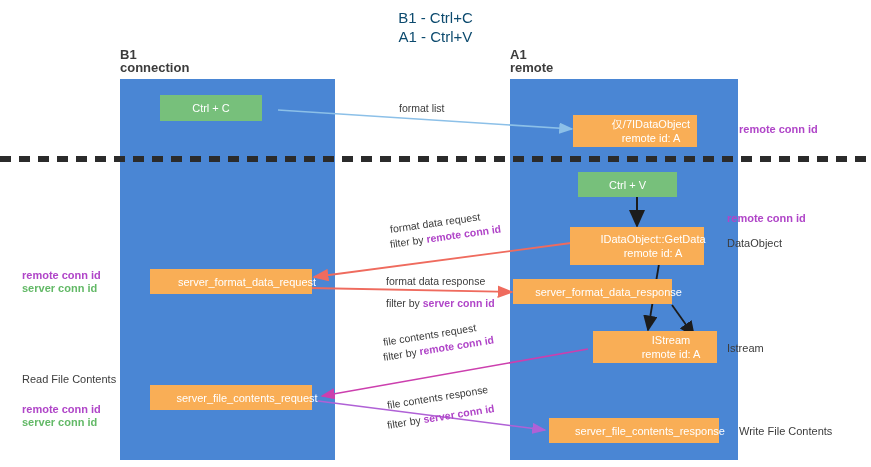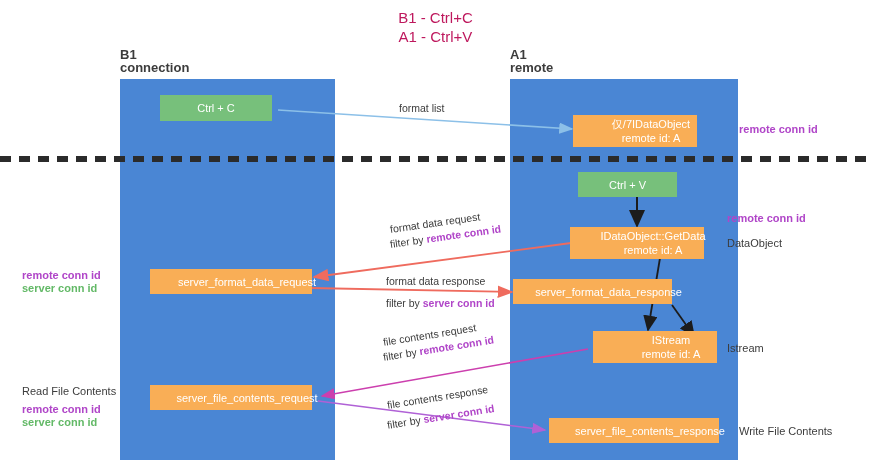--- a/index.html
+++ b/index.html
@@ -10,21 +10,21 @@
     color:#3c3c3c;
     position:relative;
     overflow:hidden;
   }
   .stage{position:absolute;left:0;top:0;width:871px;height:467px;}
   .abs{position:absolute;}
 
   
   .title{
     width:100%;text-align:center;top:8px;left:0;
-    font-size:15px;line-height:19px;color:#be185d;
+    font-size:15px;line-height:19px;color:#0c4a6e;
   }
 
   
   .colhead{
     text-align:left;font-size:13px;line-height:13px;color:#3c3c3c;font-weight:bold;
   }
 
   
   .lane{background:#4a86d4;}
 
@@ -111,34 +111,34 @@
 
     <path d="M672,305 L694,336" stroke="#1c1c1c" stroke-width="1.8" fill="none" marker-end="url(#ah-black)"></path>
 
     <path d="M588,349 L322,396" stroke="#cc3fae" stroke-width="1.6" fill="none" marker-end="url(#ah-magenta)"></path>
 
     <path d="M318,401 L545,430" stroke="#b061d6" stroke-width="1.6" fill="none" marker-end="url(#ah-violet)"></path>
   </svg>
 
   <div class="abs divider"></div>
 
-  <div class="abs box green" style="left:160px;top:95px;width:112px;height:26px;">
+  <div class="abs box green" style="left:160px;top:95px;width:102px;height:26px;">
     <span>Ctrl + C</span>
   </div>
 
   <div class="abs box orange" style="left:573px;top:115px;width:124px;height:32px;">
     <span>仅/7IDataObject</span>
     <span>remote id: A</span>
   </div>
 
   <div class="abs box green" style="left:578px;top:172px;width:99px;height:25px;">
     <span>Ctrl + V</span>
   </div>
 
-  <div class="abs box orange" style="left:570px;top:227px;width:134px;height:32px;">
+  <div class="abs box orange" style="left:570px;top:227px;width:134px;height:38px;">
     <span>IDataObject::GetData</span>
     <span>remote id: A</span>
   </div>
 
   <div class="abs box orange" style="left:513px;top:279px;width:159px;height:25px;">
     <span>server_format_data_response</span>
   </div>
 
   <div class="abs box orange" style="left:150px;top:269px;width:162px;height:25px;">
     <span>server_format_data_request</span>
@@ -181,17 +181,17 @@
 
   <div class="abs lbl purple" style="left:739px;top:122px;">remote conn id</div>
   <div class="abs lbl purple" style="left:727px;top:211px;">remote conn id</div>
   <div class="abs lbl" style="left:727px;top:236px;">DataObject</div>
   <div class="abs lbl" style="left:727px;top:341px;">Istream</div>
   <div class="abs lbl" style="left:739px;top:424px;">Write File Contents</div>
 
   <div class="abs lbl purple" style="left:22px;top:268px;">remote conn id</div>
   <div class="abs lbl green-t" style="left:22px;top:281px;">server conn id</div>
 
-  <div class="abs lbl" style="left:22px;top:384px;">Read File Contents</div>
+  <div class="abs lbl" style="left:22px;top:372px;">Read File Contents</div>
   <div class="abs lbl purple" style="left:22px;top:402px;">remote conn id</div>
   <div class="abs lbl green-t" style="left:22px;top:415px;">server conn id</div>
 
 </div>
 
 </body></html>

